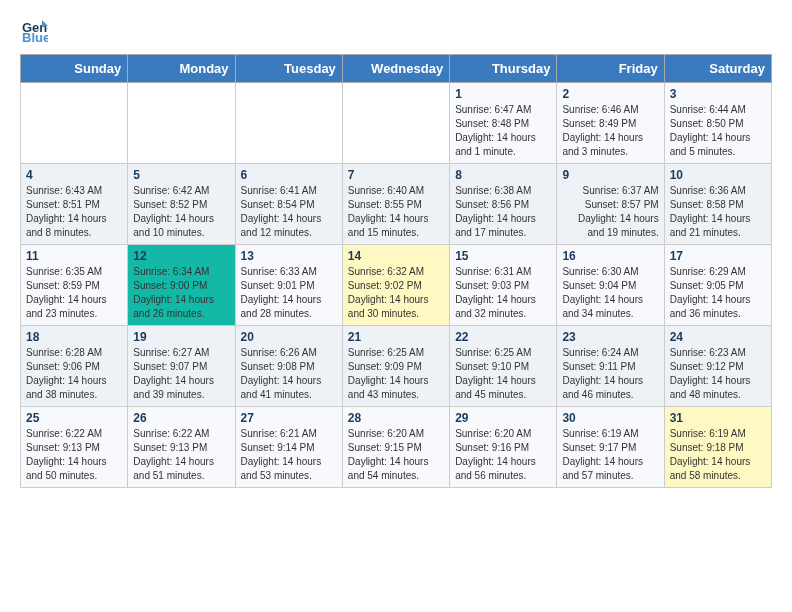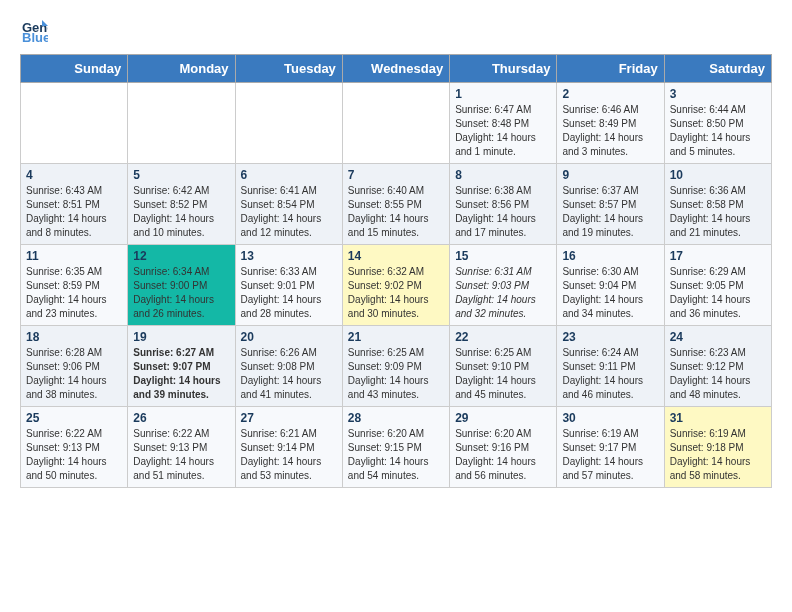--- a/index.html
+++ b/index.html
@@ -124,21 +124,21 @@
 Daylight: 14 hours and 15 minutes.</div>
           </td>
           <td style="background: rgb(238, 242, 247);">
             <div class="day-num">8</div>
             <div class="day-info" style="white-space: pre-line;">Sunrise: 6:38 AM
 Sunset: 8:56 PM
 Daylight: 14 hours and 17 minutes.</div>
           </td>
           <td style="background: rgb(238, 242, 247);">
             <div class="day-num">9</div>
-            <div class="day-info" style="white-space: pre-line;">Sunrise: 6:37 AM
+            <div class="day-info" style="white-space: pre-line; text-align: right;">Sunrise: 6:37 AM
 Sunset: 8:57 PM
 Daylight: 14 hours and 19 minutes.</div>
           </td>
           <td style="background: rgb(238, 242, 247);">
             <div class="day-num">10</div>
             <div class="day-info" style="white-space: pre-line;">Sunrise: 6:36 AM
 Sunset: 8:58 PM
 Daylight: 14 hours and 21 minutes.</div>
           </td>
         </tr>
@@ -162,21 +162,21 @@
 Daylight: 14 hours and 28 minutes.</div>
           </td>
           <td style="background: #fef9c3;">
             <div class="day-num">14</div>
             <div class="day-info" style="white-space: pre-line;">Sunrise: 6:32 AM
 Sunset: 9:02 PM
 Daylight: 14 hours and 30 minutes.</div>
           </td>
           <td style="background: rgb(247, 249, 252);">
             <div class="day-num">15</div>
-            <div class="day-info" style="white-space: pre-line; font-style: italic;">Sunrise: 6:31 AM
+            <div class="day-info" style="white-space: pre-line;">Sunrise: 6:31 AM
 Sunset: 9:03 PM
 Daylight: 14 hours and 32 minutes.</div>
           </td>
           <td style="background: rgb(247, 249, 252);">
             <div class="day-num">16</div>
             <div class="day-info" style="white-space: pre-line;">Sunrise: 6:30 AM
 Sunset: 9:04 PM
 Daylight: 14 hours and 34 minutes.</div>
           </td>
           <td style="background: rgb(247, 249, 252);">
@@ -188,21 +188,21 @@
         </tr>
         <tr>
           <td style="background: rgb(238, 242, 247);">
             <div class="day-num">18</div>
             <div class="day-info" style="white-space: pre-line;">Sunrise: 6:28 AM
 Sunset: 9:06 PM
 Daylight: 14 hours and 38 minutes.</div>
           </td>
           <td style="background: rgb(238, 242, 247);">
             <div class="day-num">19</div>
-            <div class="day-info" style="white-space: pre-line; font-weight: bold;">Sunrise: 6:27 AM
+            <div class="day-info" style="white-space: pre-line;">Sunrise: 6:27 AM
 Sunset: 9:07 PM
 Daylight: 14 hours and 39 minutes.</div>
           </td>
           <td style="background: rgb(238, 242, 247);">
             <div class="day-num">20</div>
             <div class="day-info" style="white-space: pre-line;">Sunrise: 6:26 AM
 Sunset: 9:08 PM
 Daylight: 14 hours and 41 minutes.</div>
           </td>
           <td style="background: rgb(238, 242, 247);">

